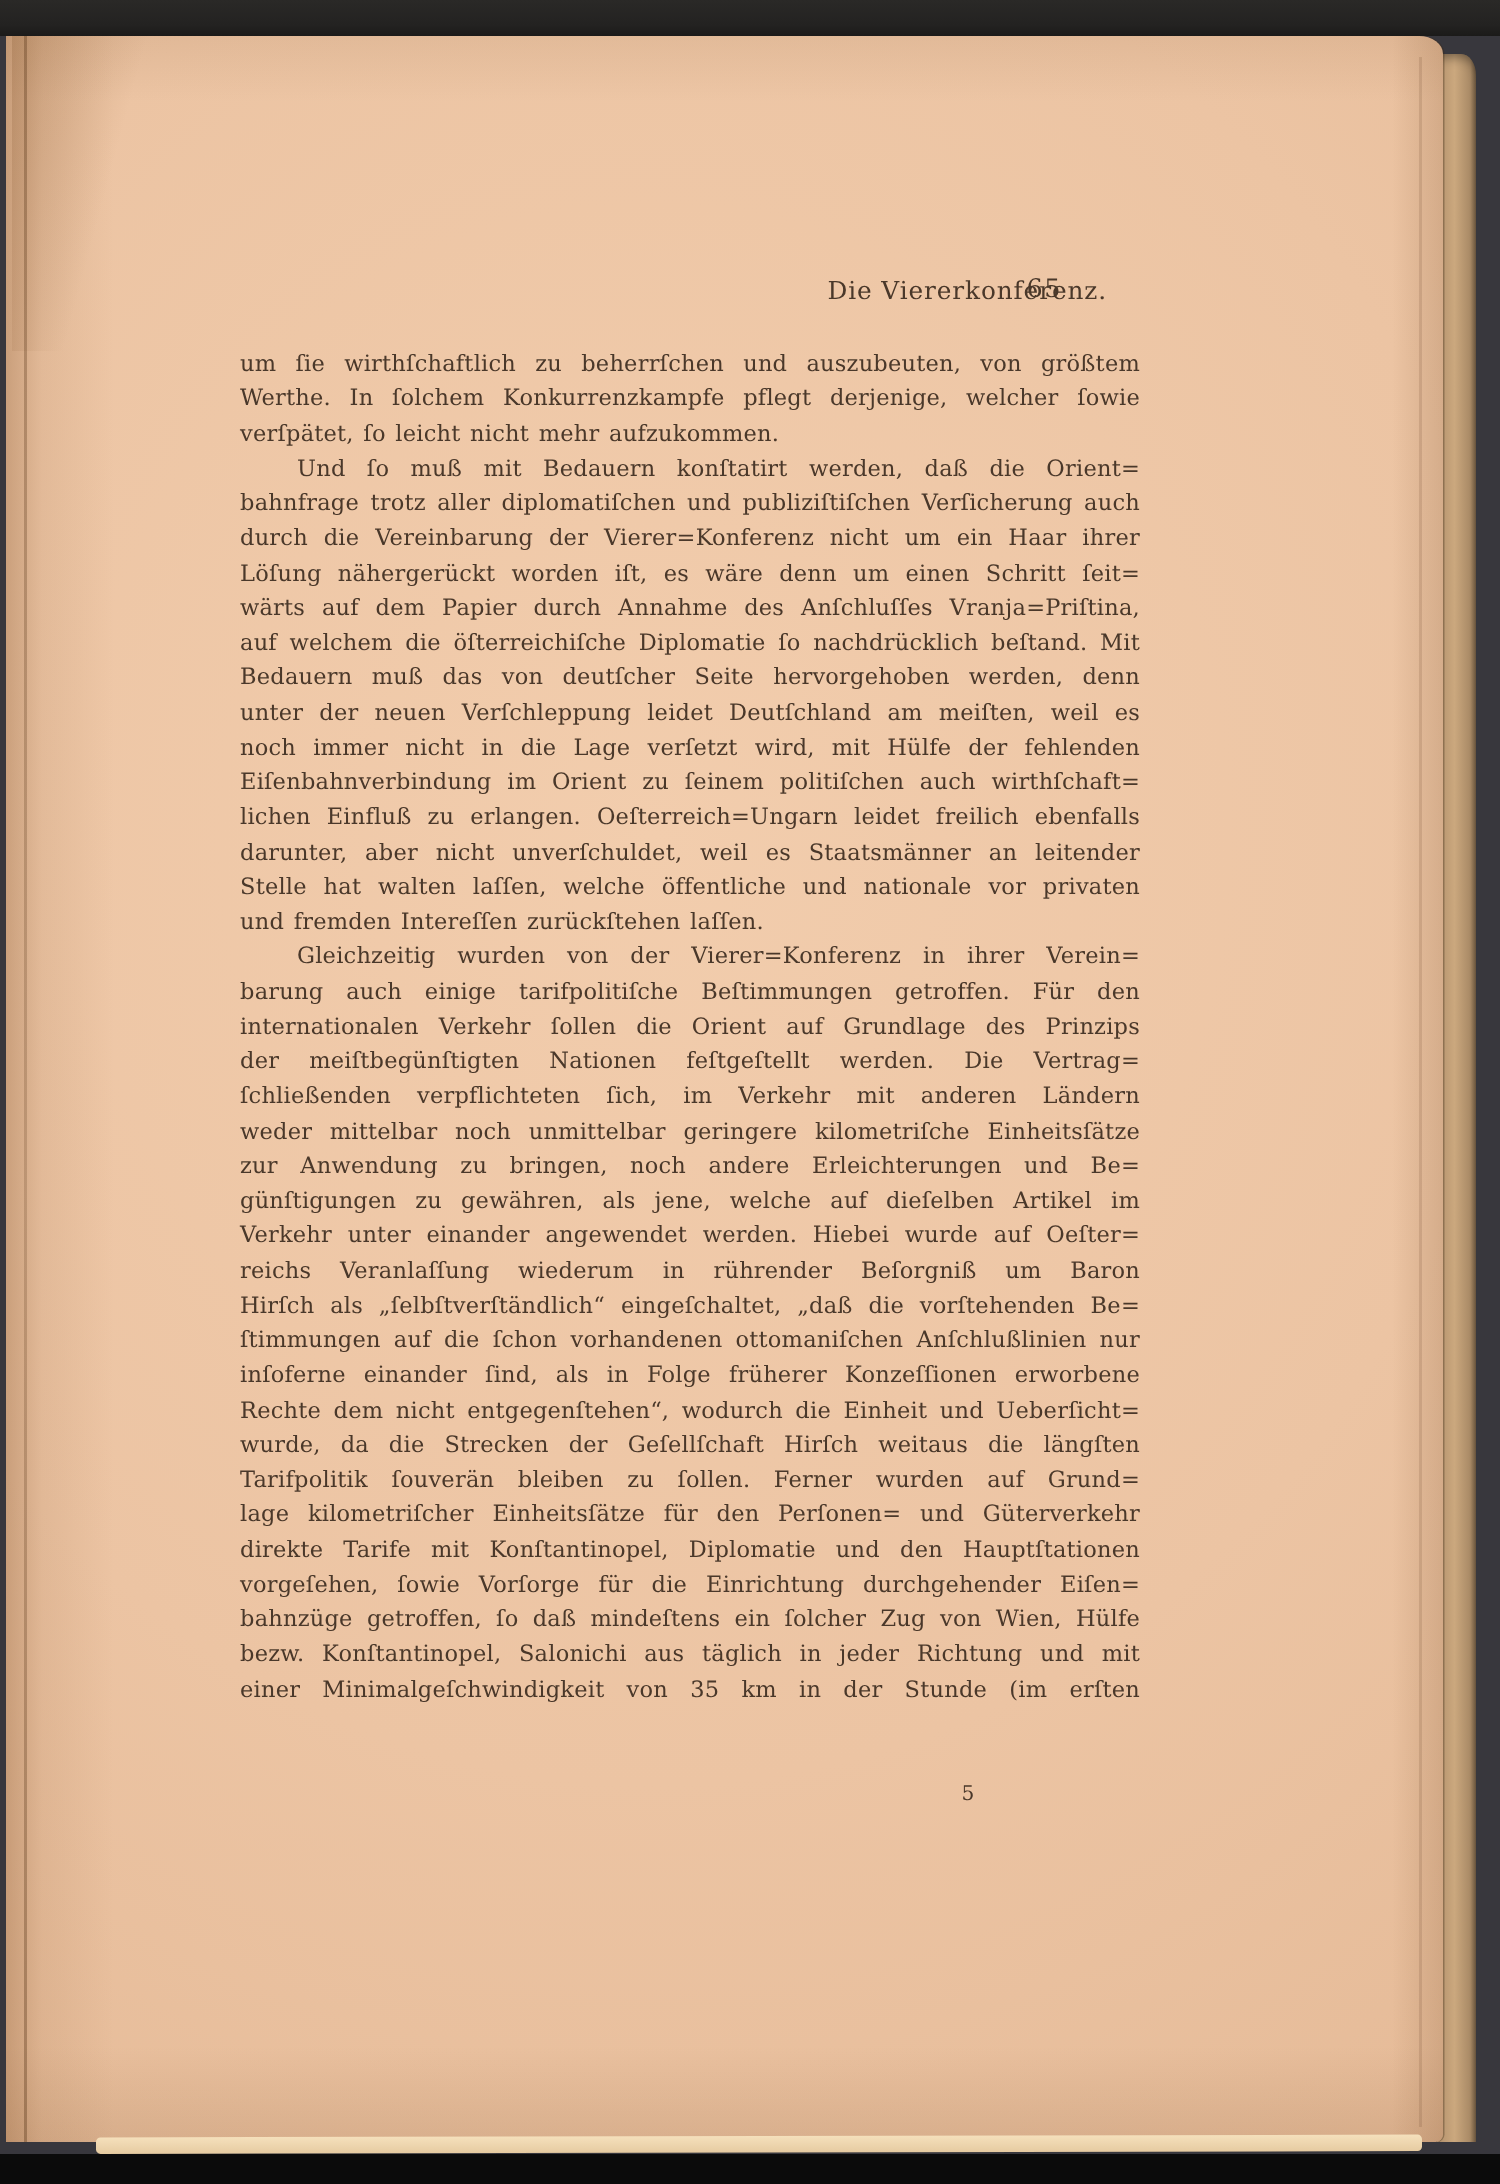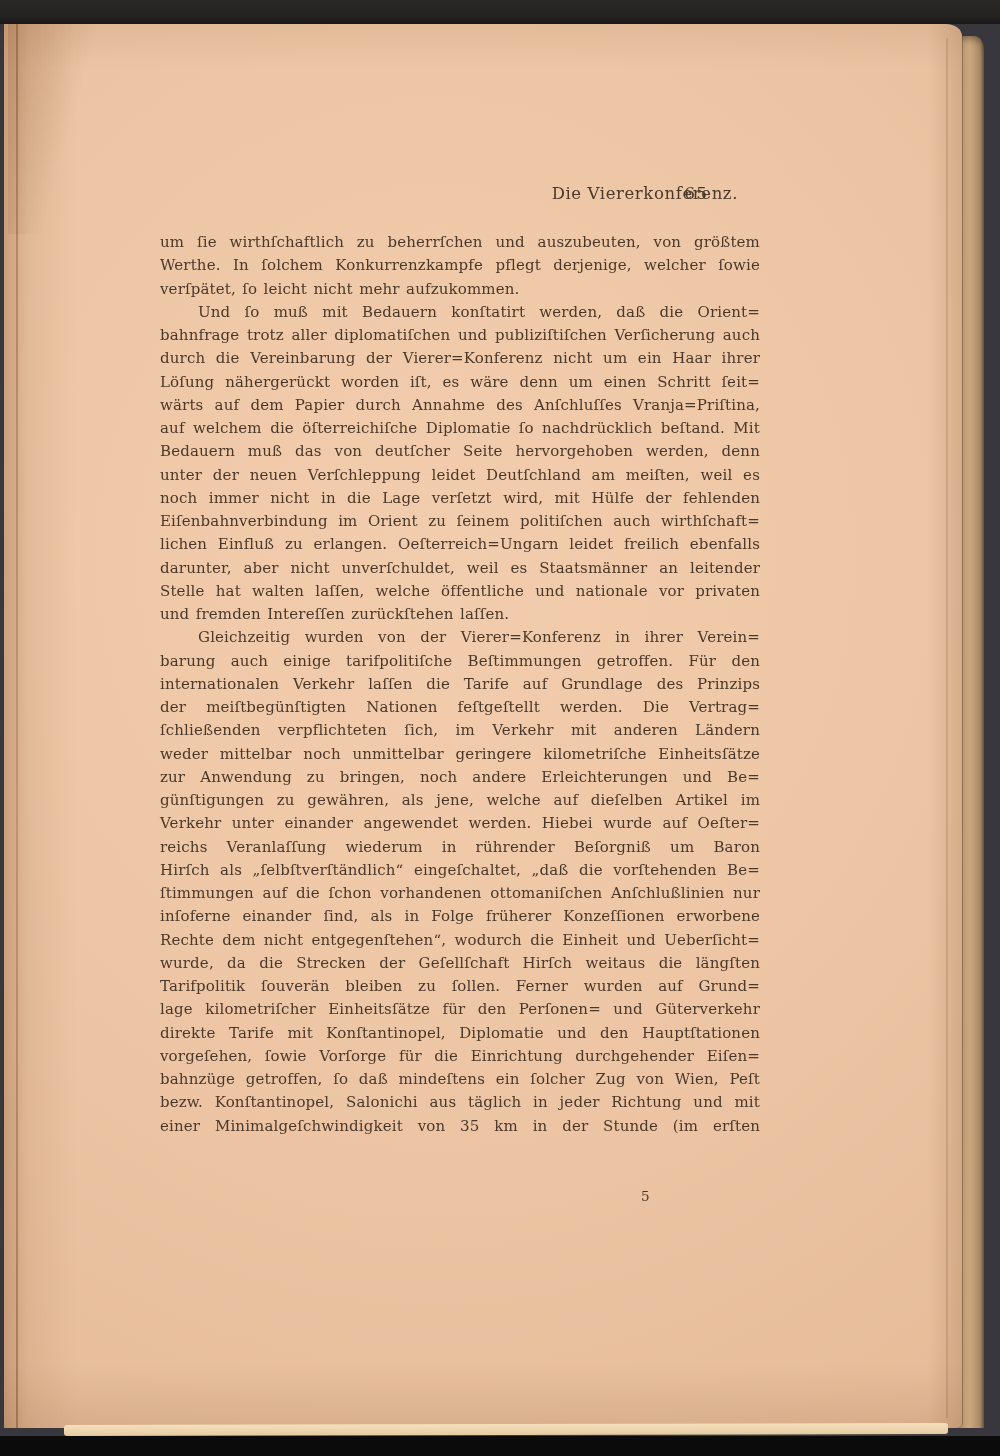--- a/index.html
+++ b/index.html
@@ -132,38 +132,38 @@
         <div class="line">noch immer nicht in die Lage verſetzt wird, mit Hülfe der fehlenden</div>
         <div class="line">Eiſenbahnverbindung im Orient zu ſeinem politiſchen auch wirthſchaft=</div>
         <div class="line">lichen Einfluß zu erlangen.  Oeſterreich=Ungarn leidet freilich ebenfalls</div>
         <div class="line">darunter, aber nicht unverſchuldet, weil es Staatsmänner an leitender</div>
         <div class="line">Stelle hat walten laſſen, welche öffentliche und nationale vor privaten</div>
         <div class="line">und fremden Intereſſen zurückſtehen laſſen.</div>
       </div>
       <div class="par indent">
         <div class="line">Gleichzeitig wurden von der Vierer=Konferenz in ihrer Verein=</div>
         <div class="line">barung auch einige tarifpolitiſche Beſtimmungen getroffen.  Für den</div>
-        <div class="line">internationalen Verkehr laſſen die Tarife auf Grundlage des Prinzips</div>
+        <div class="line">internationalen Verkehr ſollen die Orient auf Grundlage des Prinzips</div>
         <div class="line">der meiſtbegünſtigten Nationen feſtgeſtellt werden.  Die Vertrag=</div>
         <div class="line">ſchließenden verpflichteten ſich, im Verkehr mit anderen Ländern</div>
         <div class="line">weder mittelbar noch unmittelbar geringere kilometriſche Einheitsſätze</div>
         <div class="line">zur Anwendung zu bringen, noch andere Erleichterungen und Be=</div>
         <div class="line">günſtigungen zu gewähren, als jene, welche auf dieſelben Artikel im</div>
         <div class="line">Verkehr unter einander angewendet werden.  Hiebei wurde auf Oeſter=</div>
         <div class="line">reichs Veranlaſſung wiederum in rührender Beſorgniß um Baron</div>
         <div class="line">Hirſch als „ſelbſtverſtändlich“ eingeſchaltet, „daß die vorſtehenden Be=</div>
         <div class="line">ſtimmungen auf die ſchon vorhandenen ottomaniſchen Anſchlußlinien nur</div>
         <div class="line">inſoferne einander ſind, als in Folge früherer Konzeſſionen erworbene</div>
         <div class="line">Rechte dem nicht entgegenſtehen“, wodurch die Einheit und Ueberſicht=</div>
         <div class="line">wurde, da die Strecken der Geſellſchaft Hirſch weitaus die längſten</div>
         <div class="line">Tarifpolitik ſouverän bleiben zu ſollen.  Ferner wurden auf Grund=</div>
         <div class="line">lage kilometriſcher Einheitsſätze für den Perſonen= und Güterverkehr</div>
         <div class="line">direkte Tarife mit Konſtantinopel, Diplomatie und den Hauptſtationen</div>
         <div class="line">vorgeſehen, ſowie Vorſorge für die Einrichtung durchgehender Eiſen=</div>
-        <div class="line">bahnzüge getroffen, ſo daß mindeſtens ein ſolcher Zug von Wien, Peſt</div>
+        <div class="line">bahnzüge getroffen, ſo daß mindeſtens ein ſolcher Zug von Wien, Hülfe</div>
         <div class="line">bezw. Konſtantinopel, Salonichi aus täglich in jeder Richtung und mit</div>
         <div class="line">einer Minimalgeſchwindigkeit von 35 km in der Stunde (im erſten</div>
       </div>
     </div>
 
   <div class="signature-mark">5</div>
 
   <div class="bottom-edge-sliver"></div>
   <div class="top-strip"></div>
   <div class="bottom-strip"></div>

